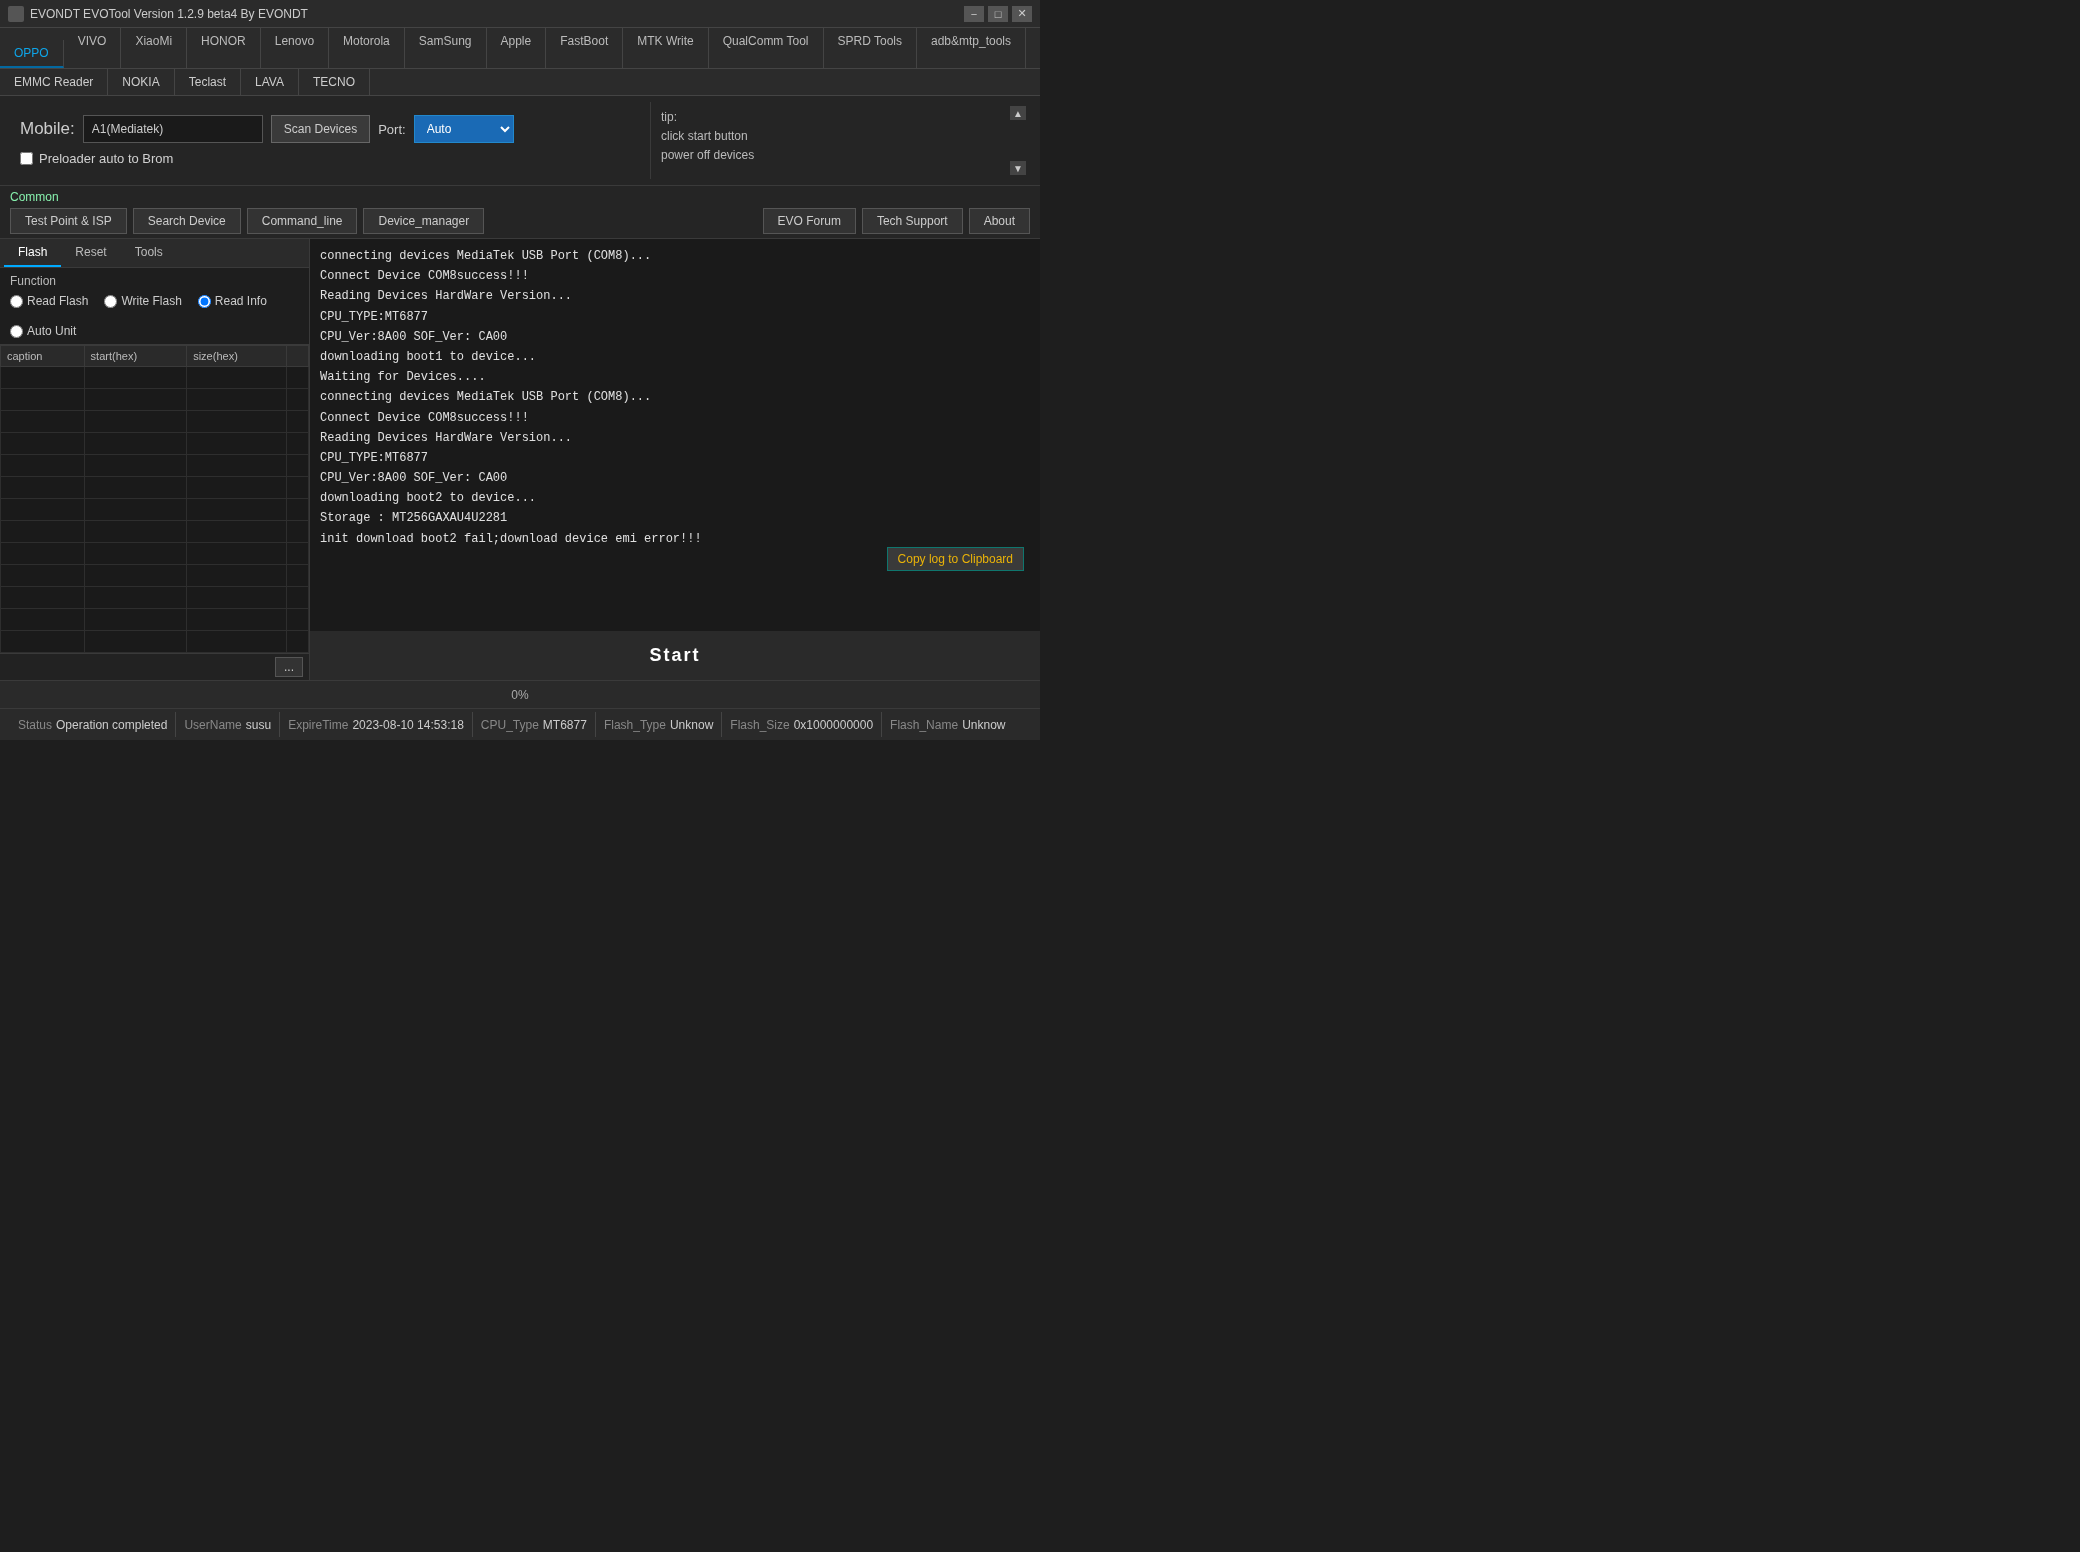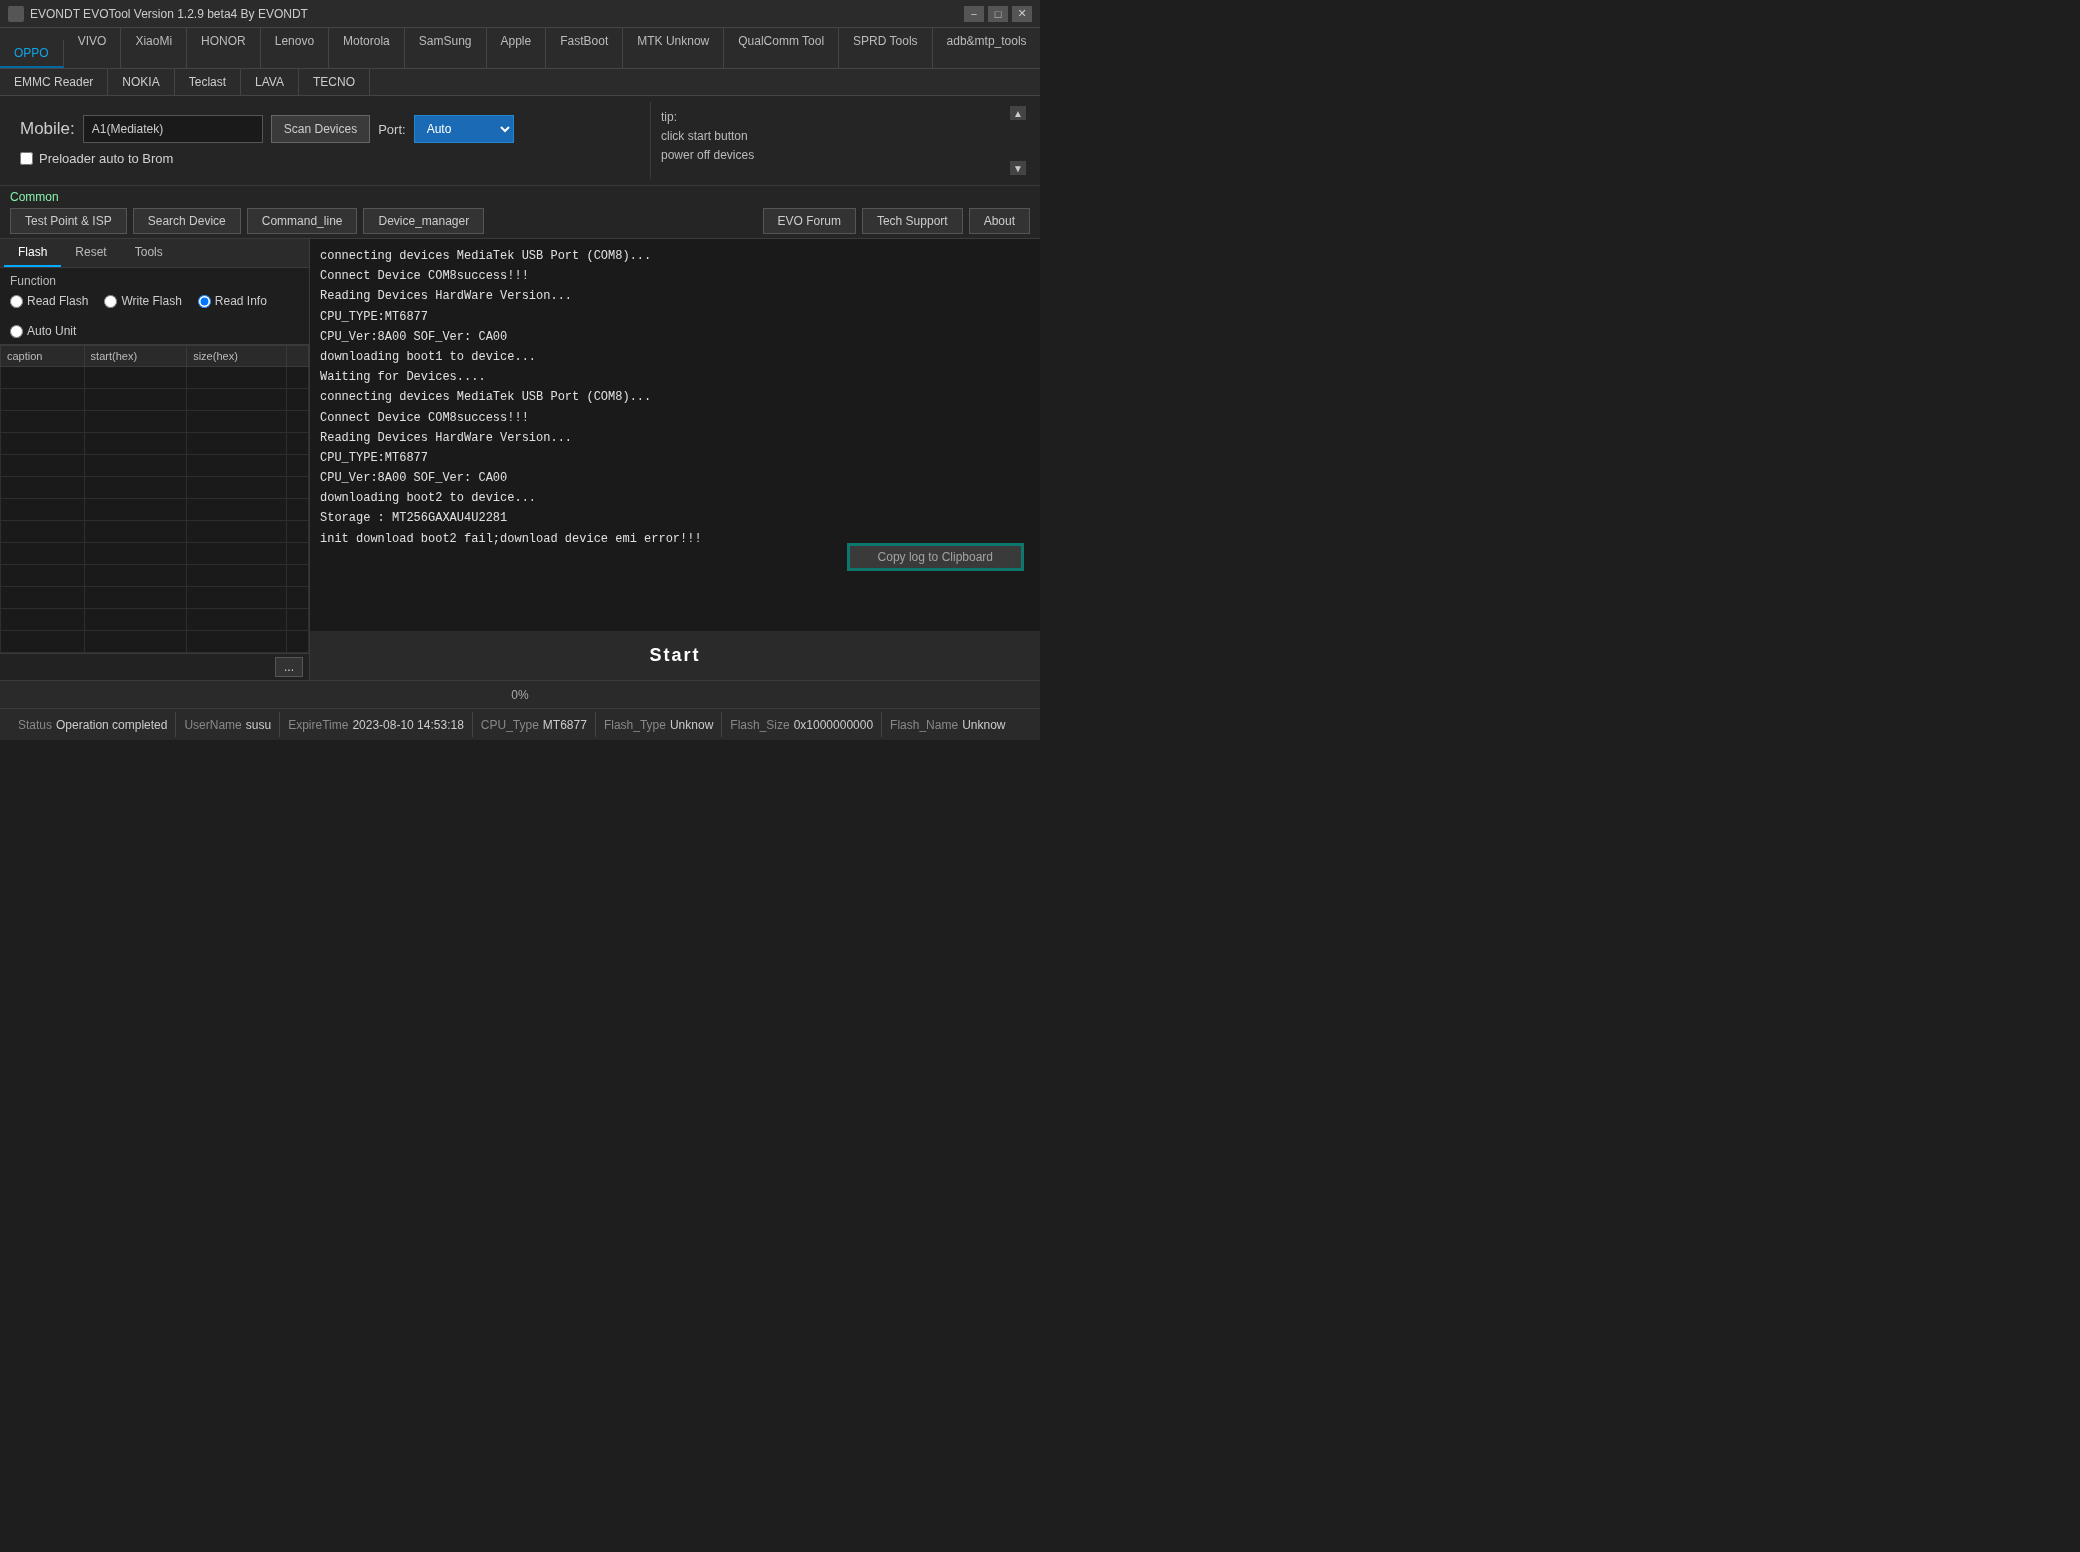--- a/index.html
+++ b/index.html
@@ -264,23 +264,23 @@
       color: #e0e0e0;
       line-height: 1.6;
       position: relative;
     }
     .log-line { margin-bottom: 1px; }
     .copy-btn-overlay {
       position: absolute;
       right: 16px;
       bottom: 60px;
       background: #3a3a3a;
-      border: 3px solid #0f766e;
-      color: #a3a3a3;
-      padding: 4px 28px;
+      border: 1px solid #0f766e;
+      color: #eab308;
+      padding: 4px 10px;
       cursor: pointer;
       font-size: 12px;
     }
     .start-btn {
       background: #2a2a2a;
       border-top: 1px solid #3a3a3a;
       color: #fff;
       font-size: 18px;
       font-weight: bold;
       padding: 14px;
@@ -369,21 +369,21 @@
 <div class="tab-row" id="tab-row-1">
     <div class="tab-item active">OPPO</div>
     <div class="tab-item">VIVO</div>
     <div class="tab-item">XiaoMi</div>
     <div class="tab-item">HONOR</div>
     <div class="tab-item">Lenovo</div>
     <div class="tab-item">Motorola</div>
     <div class="tab-item">SamSung</div>
     <div class="tab-item">Apple</div>
     <div class="tab-item">FastBoot</div>
-    <div class="tab-item">MTK Unknow</div>
+    <div class="tab-item">MTK Write</div>
     <div class="tab-item">QualComm Tool</div>
     <div class="tab-item">SPRD Tools</div>
     <div class="tab-item">adb&amp;mtp_tools</div>
   </div>
 
 <div class="tab-row tab-row2" id="tab-row-2">
     <div class="tab-item">EMMC Reader</div>
     <div class="tab-item">NOKIA</div>
     <div class="tab-item">Teclast</div>
     <div class="tab-item">LAVA</div>

